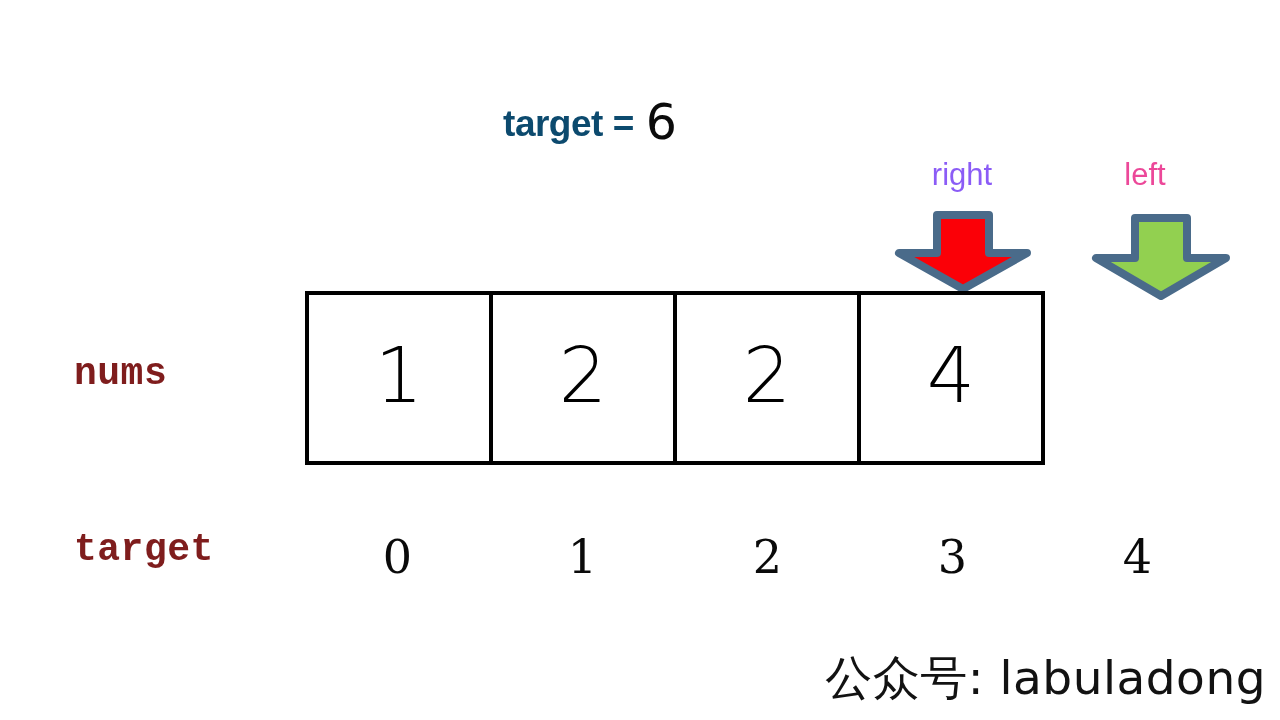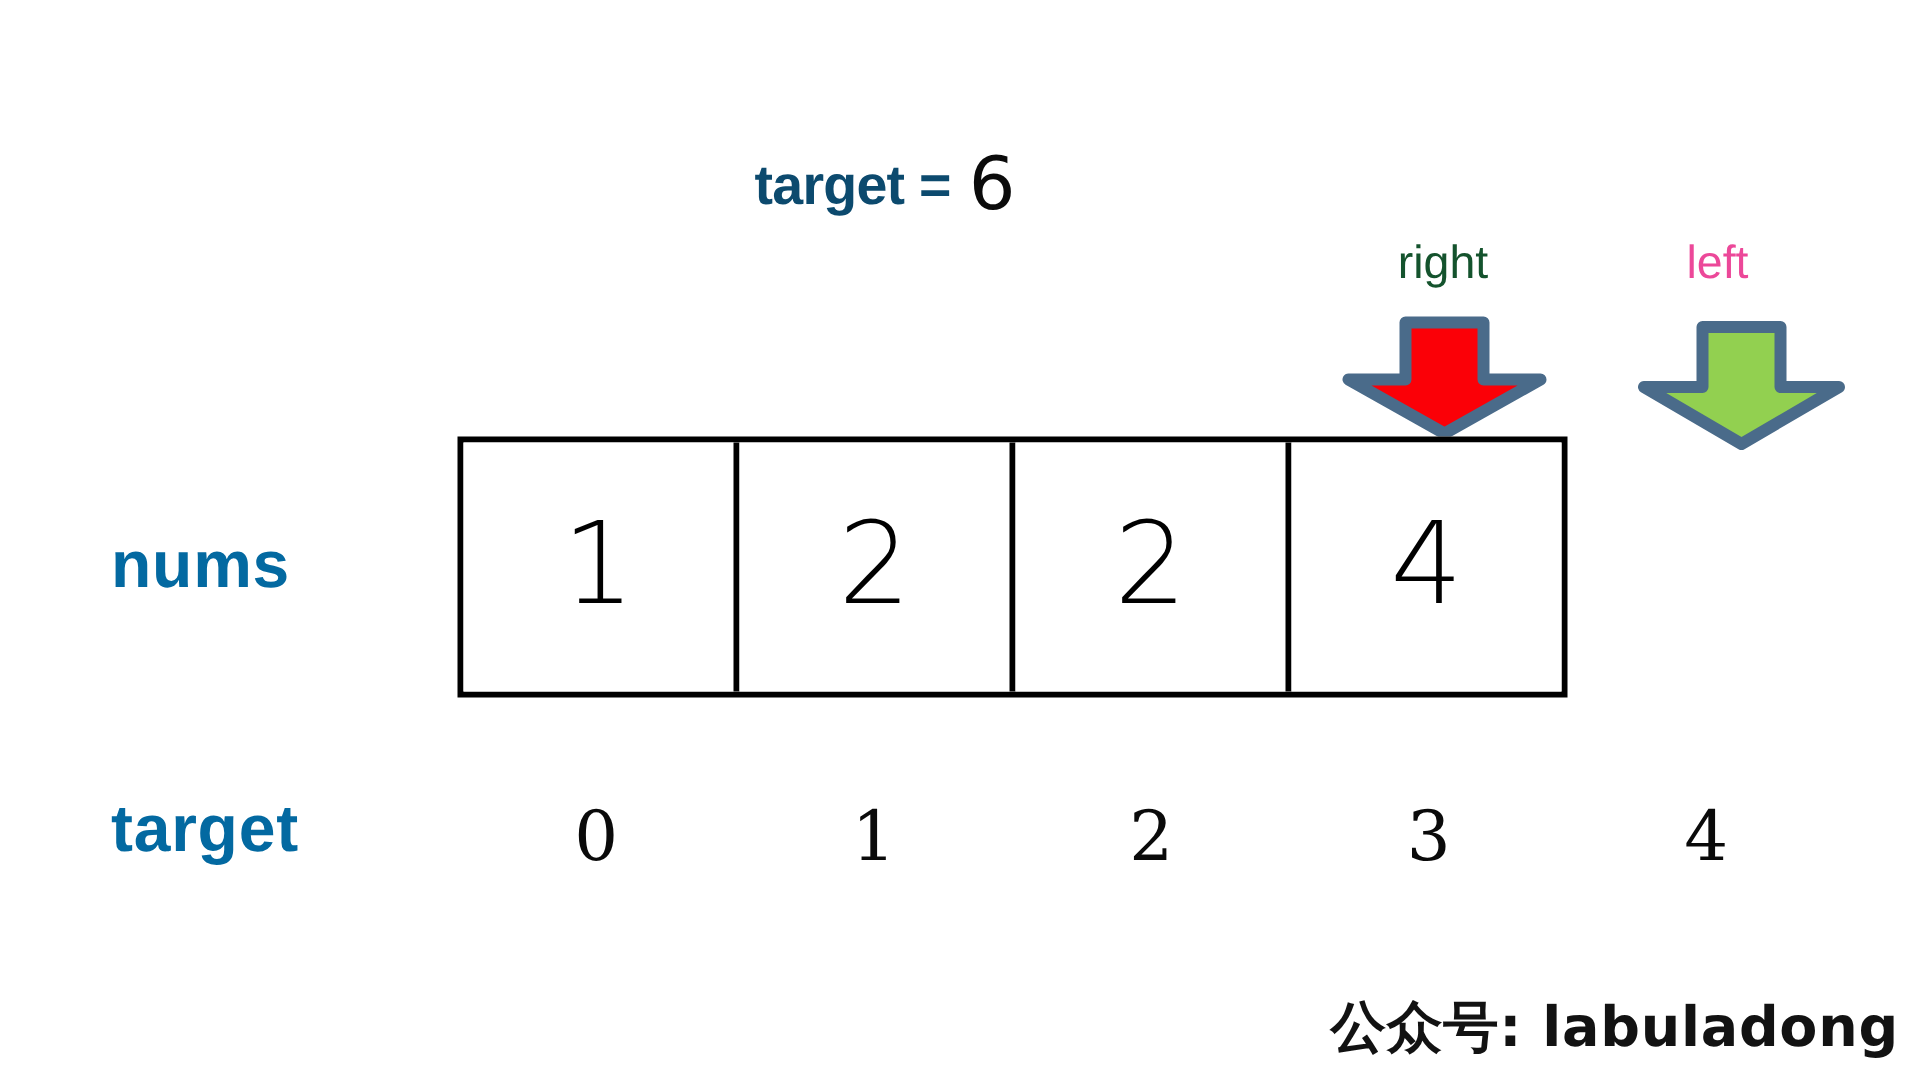--- a/index.html
+++ b/index.html
@@ -55,36 +55,36 @@
 
   
   .ptr-label {
     position: absolute;
     font-family: "Liberation Sans", sans-serif;
     font-weight: 400;
     font-size: 31px;
     white-space: nowrap;
     text-align: center;
   }
-  .ptr-label.right { left: 862px; top: 157px; width: 200px; color: #14532d; }
+  .ptr-label.right { left: 862px; top: 157px; width: 200px; color: #8b5cf6; }
   .ptr-label.left  { left: 1045px; top: 157px; width: 200px; color: #ec4899; }
 
   
   .arrow {
     position: absolute;
   }
   .arrow svg { display: block; }
 
   
   .row-label {
     position: absolute;
-    font-family: Liberation Sans, sans-serif;
+    font-family: Liberation Mono, monospace;
     font-weight: bold;
-    font-size: 44px;
-    color: #0369a1;
+    font-size: 38px;
+    color: #7f1d1d;
     letter-spacing: 0.5px;
     white-space: nowrap;
   }
   .row-label.nums  { left: 74px; top: 352px; }
   .row-label.index { left: 74px; top: 528px; }
 
   
   .array-table {
     position: absolute;
     left: 305px;
@@ -138,22 +138,22 @@
     line-height: 1;
     color: #0a0a0a;
   }
 
   
   .watermark {
     position: absolute;
     right: 14px;
     bottom: 10px;
     font-family: "DejaVu Sans", sans-serif;
-    font-weight: bold;
-    font-size: 37px;
+    font-weight: normal;
+    font-size: 47px;
     color: #121212;
     white-space: nowrap;
     letter-spacing: 0.5px;
   }
 </style>
 </head>
 <body>
 
 <div class="stage">
 

